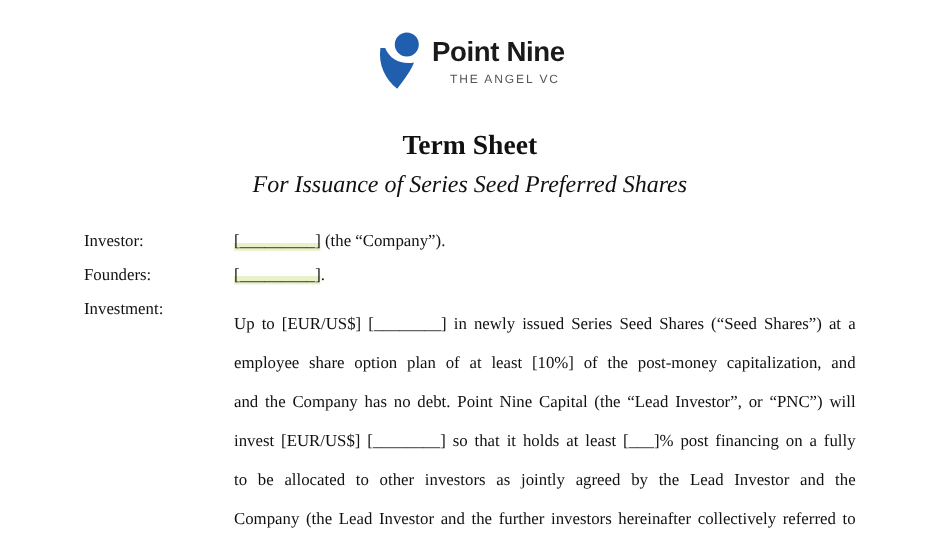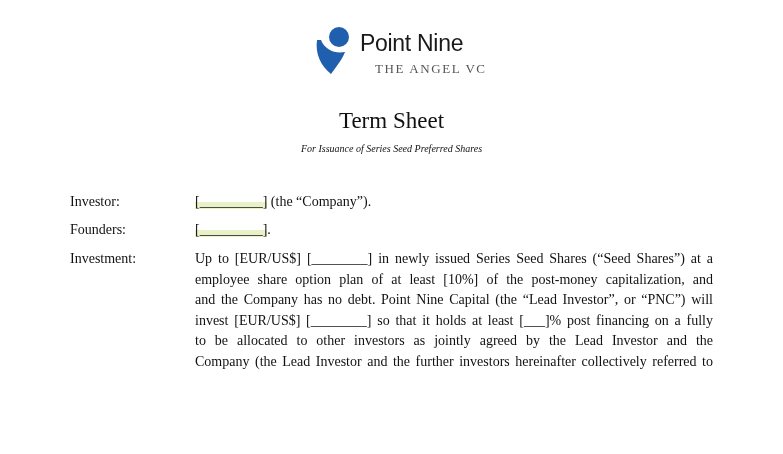--- a/index.html
+++ b/index.html
@@ -1,27 +1,27 @@
 <!DOCTYPE html>
 <html><head>
 <meta charset="utf-8">
 <style>
   html, body { margin: 0; padding: 0; background: #ffffff; }
   body { width: 783px; height: 454px; overflow: hidden; position: relative; font-family: "Liberation Serif", serif; color: #111; }
   .logo { position: absolute; left: 313px; top: 24px; width: 170px; height: 52px; }
   .logo-mark { position: absolute; left: 0; top: 0; width: 40px; height: 52px; }
-  .logo-name { position: absolute; left: 47px; top: 6px; font-family: "Liberation Sans", sans-serif; font-weight: normal; font-size: 23px; color: #1a1a1a; letter-spacing: -0.3px; white-space: nowrap; }
-  .logo-tag { position: absolute; left: 62px; top: 37px; font-family: Liberation Serif, serif; font-size: 13px; color: #555; letter-spacing: 1.6px; white-space: nowrap; }
-  .title { position: absolute; left: 0; width: 783px; top: 108px; text-align: center; font-size: 23px; font-weight: normal; }
-  .subtitle { position: absolute; left: 0; width: 783px; top: 143px; text-align: center; font-size: 10px; font-style: italic; }
+  .logo-name { position: absolute; left: 47px; top: 6px; font-family: "Liberation Sans", sans-serif; font-weight: bold; font-size: 23px; color: #1a1a1a; letter-spacing: -0.3px; white-space: nowrap; }
+  .logo-tag { position: absolute; left: 62px; top: 37px; font-family: Liberation Sans, sans-serif; font-size: 10px; color: #555; letter-spacing: 1.6px; white-space: nowrap; }
+  .title { position: absolute; left: 0; width: 783px; top: 108px; text-align: center; font-size: 23px; font-weight: bold; }
+  .subtitle { position: absolute; left: 0; width: 783px; top: 143px; text-align: center; font-size: 20px; font-style: italic; }
   .row { position: absolute; left: 70px; font-size: 14px; line-height: 20px; }
   .row .label { position: absolute; left: 0; top: 0; width: 120px; white-space: nowrap; }
   .row .value { position: absolute; left: 125px; top: 0; white-space: nowrap; }
   .para { position: absolute; left: 195px; top: 249px; width: 518px; font-size: 14px; line-height: 20.5px; text-align: justify; }
-  .para .ln { display: block; text-align: justify; text-align-last: justify; height: 20.5px; white-space: nowrap; }
+  .para .ln { display: block; text-align: justify; text-align-last: justify; height: 20.5px; white-space: nowrap; margin-top: 12px; }
   .para .ln.last { text-align-last: left; }
   .blank-hl { background: linear-gradient(to bottom, transparent 0, transparent 55%, #e9f1c8 55%, #e9f1c8 100%); }
 </style>
 </head>
 <body>
 
 <div class="logo">
   <svg class="logo-mark" viewBox="0 0 40 52">
     <circle cx="26" cy="13" r="10" fill="#1f5fae"></circle>
     <path d="M4 16 C2 30, 8 42, 18 50 C24 42, 30 34, 32 28 C22 30, 12 26, 8 16 Z" fill="#1f5fae"></path>

